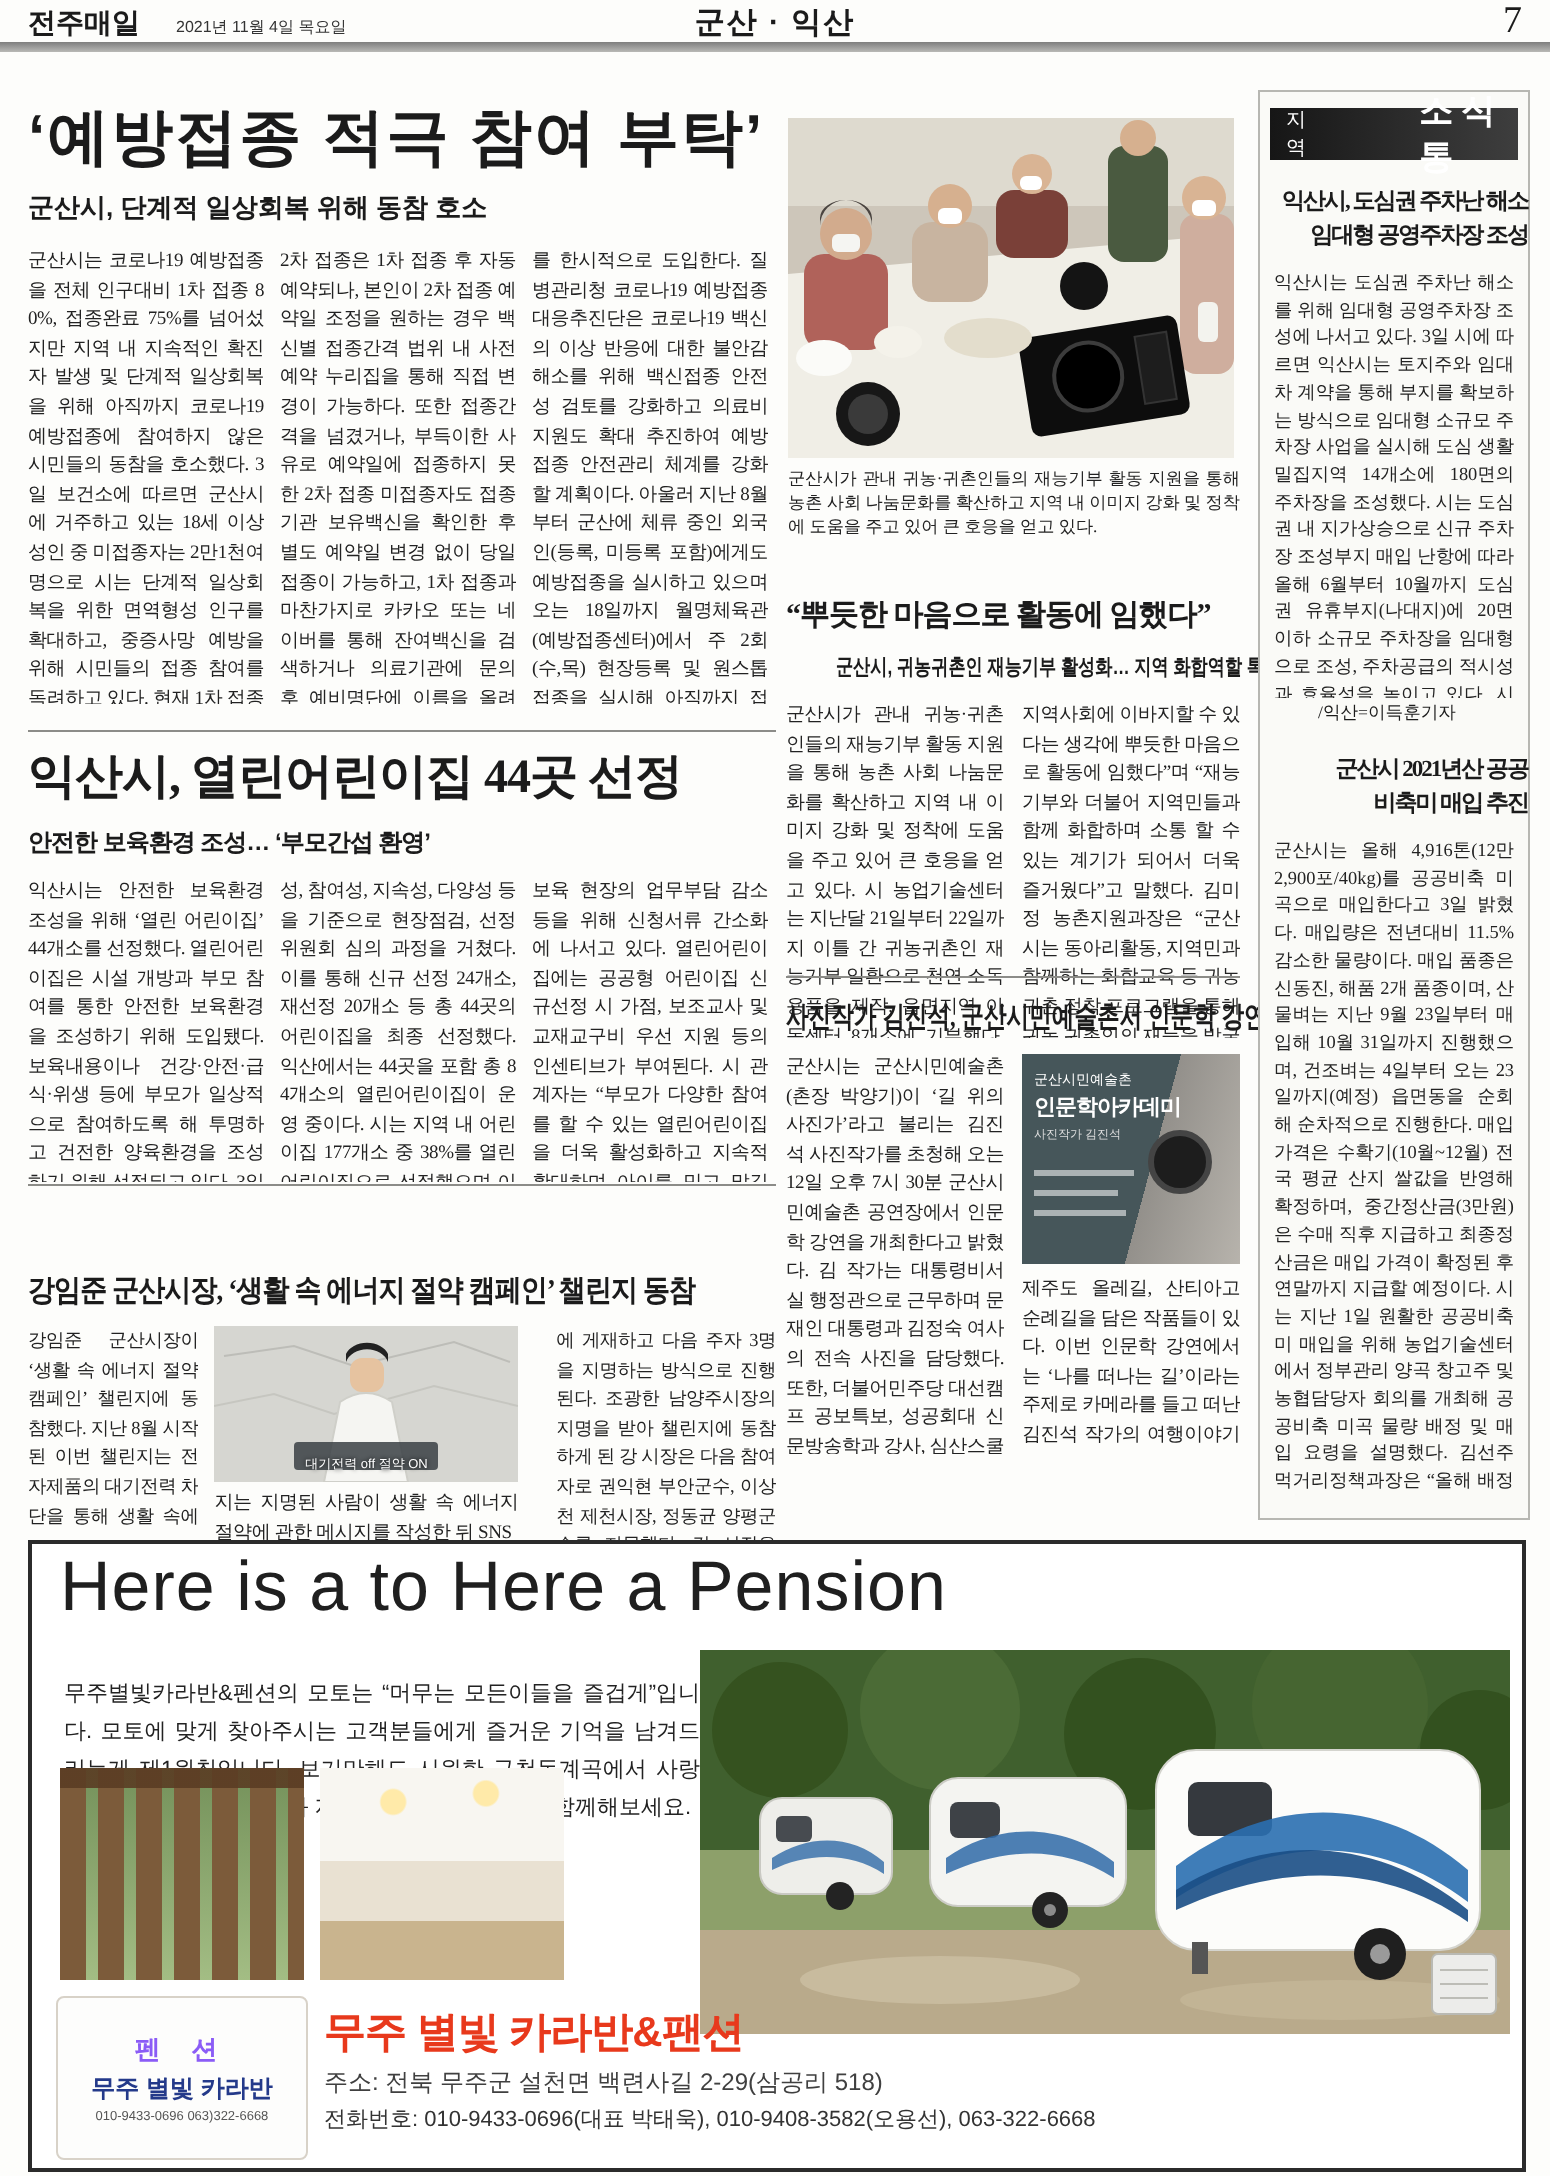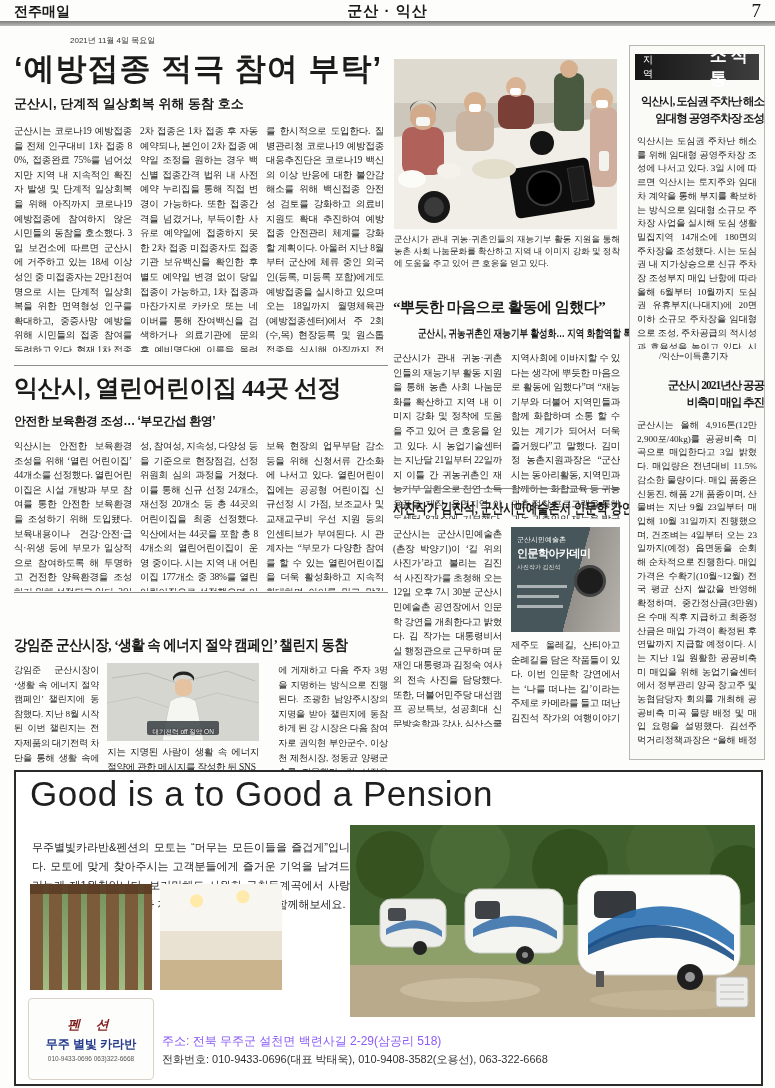--- a/index.html
+++ b/index.html
@@ -2,21 +2,21 @@
 <html><head>
 <meta charset="utf-8">
 <style>
   html,body{margin:0;padding:0;background:#e9e9e6;}
   .page{position:relative;width:775px;height:1088px;background:#fdfdfb;margin:0 auto;overflow:hidden;
         font-family:"Liberation Serif","DejaVu Serif",serif;color:#1b1b1b;}
   .abs{position:absolute;}
   .sans{font-family:"Liberation Sans","DejaVu Sans",sans-serif;}
   
   .mast-paper{left:14px;top:3px;font-size:14px;font-weight:bold;}
-  .mast-date{left:70px;top:8px;font-size:8px;color:#333;margin-top:27px;}
+  .mast-date{left:88px;top:8px;font-size:8px;color:#333;}
   .mast-section{left:0;right:0;top:2px;text-align:center;font-size:15px;font-weight:bold;letter-spacing:1px;}
   .mast-page{right:14px;top:0;font-size:19px;}
   .mast-rule{left:0;right:0;top:21px;height:5px;background:linear-gradient(#7e7e7e,#b9b9b6);}
   
   .coltext{font-size:9.5px;line-height:14.6px;text-align:justify;word-break:break-all;overflow:hidden;letter-spacing:-0.2px;color:#222;}
   .cols{display:flex;}
   .hline{border-top:1px solid #8c8c88;}
   
   .a1-head{font-size:31px;font-weight:800;text-align:left;letter-spacing:1px;white-space:nowrap;}
   .subhead{font-family:"Liberation Sans","DejaVu Sans",sans-serif;font-weight:bold;}
@@ -42,36 +42,36 @@
   .sb-art-title{text-align:right;font-weight:bold;font-size:11.5px;line-height:17px;letter-spacing:-1px;white-space:nowrap;}
   .sb-body{margin:8px 7px 0 7px;font-size:9.2px;line-height:13.7px;text-align:justify;word-break:break-all;overflow:hidden;color:#222;}
   .sb-byline{margin:2px 7px 0 0;text-align:center;font-size:8.8px;}
   
   .ad-box{left:14px;top:770px;width:745px;height:312px;border:2px solid #2b2b2b;background:#fff;}
   .ad-head{position:absolute;left:14px;top:2px;font-size:35px;color:#1f1f1f;font-family:"Liberation Sans","DejaVu Sans",sans-serif;letter-spacing:0.5px;}
   .ad-body{position:absolute;left:16px;top:66px;width:318px;font-size:11px;line-height:19px;color:#222;
            font-family:"Liberation Sans","DejaVu Sans",sans-serif;text-align:justify;word-break:break-all;}
   .ad-brand{position:absolute;left:146px;top:230px;font-size:21px;font-weight:bold;color:#e8391c;
             font-family:"Liberation Sans","DejaVu Sans",sans-serif;letter-spacing:-0.5px;}
-  .ad-addr{position:absolute;left:146px;top:261px;font-size:12px;color:#8b5cf6;font-family:"Liberation Sans","DejaVu Sans",sans-serif;}
+  .ad-addr{position:absolute;left:146px;top:261px;font-size:12px;color:#404040;font-family:"Liberation Sans","DejaVu Sans",sans-serif;}
   .ad-phone{position:absolute;left:146px;top:280px;font-size:11px;color:#333;font-family:"Liberation Sans","DejaVu Sans",sans-serif;}
   .ad-photo-pergola{position:absolute;left:14px;top:112px;width:122px;height:106px;
       background:
         linear-gradient(rgba(90,60,35,.9) 0 10px, transparent 10px),
         repeating-linear-gradient(90deg,#7c5b3a 0 13px, rgba(0,0,0,0) 13px 19px),
         linear-gradient(#74915a,#a3bd84);}
   .ad-photo-interior{position:absolute;left:144px;top:112px;width:122px;height:106px;
       background:
         radial-gradient(circle at 30% 16%, #ffeaa9 0 6px, transparent 7px),
         radial-gradient(circle at 68% 12%, #ffeaa9 0 6px, transparent 7px),
         linear-gradient(#f8f6f1 0 44%, #e9e1d2 44% 72%, #c9b48e 72%);}
   .ad-sign{position:absolute;left:12px;top:226px;width:124px;height:80px;background:#fdfdfc;border:1px solid #d8d2c8;
            border-radius:4px;display:flex;flex-direction:column;align-items:center;justify-content:center;gap:2px;
            font-family:"Liberation Sans","DejaVu Sans",sans-serif;}
-  .sign-l1{font-size:13px;font-weight:bold;color:#7f1d1d;letter-spacing:6px;font-style:italic;}
+  .sign-l1{font-size:13px;font-weight:bold;color:#8b5cf6;letter-spacing:6px;}
   .sign-l2{font-size:12px;font-weight:bold;color:#243a8a;}
   .sign-l3{font-size:6.5px;color:#555;}
   
   .poster{width:109px;height:105px;background:linear-gradient(105deg,#46565a 0 58%,#93908b 58%,#b7b3ac);position:relative;overflow:hidden;}
   .poster-t1{position:absolute;left:6px;top:8px;font-size:7px;color:#fff;}
   .poster-t2{position:absolute;left:6px;top:19px;font-size:11px;font-weight:bold;color:#fff;letter-spacing:-0.5px;}
   .poster-t3{position:absolute;left:6px;top:36px;font-size:6px;color:#ddd;}
   .poster-bar{position:absolute;left:6px;height:3px;background:rgba(255,255,255,.55);}
   .poster-lens{position:absolute;right:14px;top:38px;width:26px;height:26px;border-radius:50%;background:#1d1d1d;border:3px solid #444;}
   .energy-overlay{position:absolute;left:0;right:0;bottom:4px;text-align:center;font-size:6.5px;color:#fff;
@@ -212,21 +212,21 @@
       <div class="sb-byline">/익산=이득훈기자</div>
     </div>
     <div style="margin-top:14px;">
       <div class="sb-art-title">군산시 2021년산 공공</div>
       <div class="sb-art-title">비축미 매입 추진</div>
       <div class="sb-body" style="height:330px;">군산시는 올해 4,916톤(12만 2,900포/40kg)를 공공비축 미곡으로 매입한다고 3일 밝혔다. 매입량은 전년대비 11.5% 감소한 물량이다. 매입 품종은 신동진, 해품 2개 품종이며, 산물벼는 지난 9월 23일부터 매입해 10월 31일까지 진행했으며, 건조벼는 4일부터 오는 23일까지(예정) 읍면동을 순회해 순차적으로 진행한다. 매입 가격은 수확기(10월~12월) 전국 평균 산지 쌀값을 반영해 확정하며, 중간정산금(3만원)은 수매 직후 지급하고 최종정산금은 매입 가격이 확정된 후 연말까지 지급할 예정이다. 시는 지난 1일 원활한 공공비축미 매입을 위해 농업기술센터에서 정부관리 양곡 창고주 및 농협담당자 회의를 개최해 공공비축 미곡 물량 배정 및 매입 요령을 설명했다. 김선주 먹거리정책과장은 “올해 배정된 공공비축미 수매 물량이 다 채워져 농업인들의 시름 해소에 도움이 되길 바란다”고 말했다.  /군산=한경봉 기자</div>
     </div>
   </div>
 
   <div class="abs ad-box">
-    <div class="ad-head">Good is a to Good a Pension</div>
+    <div class="ad-head">Here is a to Here a Pension</div>
     <div class="ad-body">무주별빛카라반&amp;펜션의 모토는 “머무는 모든이들을 즐겁게”입니다. 모토에 맞게 찾아주시는 고객분들에게 즐거운 기억을 남겨드리는게 제1원칙입니다. 보기만해도 시원한 구천동계곡에서 사랑하는 가족, 연인 친구들과 지친 일상을 떠나 자연과함께해보세요.</div>
 
     <div class="ad-photo-pergola"></div>
     <div class="ad-photo-interior"></div>
 
     <div class="abs photo" style="left:334px;top:53px;width:405px;height:192px;">
       <svg width="405" height="192">
         <rect width="405" height="192" fill="#b6a98b"></rect>
         <rect width="405" height="102" fill="#40602e"></rect>
         <circle cx="40" cy="40" r="34" fill="#35521f"></circle>
@@ -270,17 +270,18 @@
         <line x1="370" y1="174" x2="394" y2="174" stroke="#bdbdb7"></line>
       </svg>
     </div>
 
     <div class="ad-sign">
       <div class="sign-l1">펜 션</div>
       <div class="sign-l2">무주 별빛 카라반</div>
       <div class="sign-l3">010-9433-0696  063)322-6668</div>
     </div>
 
+    <div class="ad-brand">무주 별빛 카라반&amp;팬션</div>
     <div class="ad-addr">주소: 전북 무주군 설천면 백련사길 2-29(삼공리 518)</div>
     <div class="ad-phone">전화번호: 010-9433-0696(대표 박태욱), 010-9408-3582(오용선), 063-322-6668</div>
   </div>
 
 </div>
 
 </body></html>

